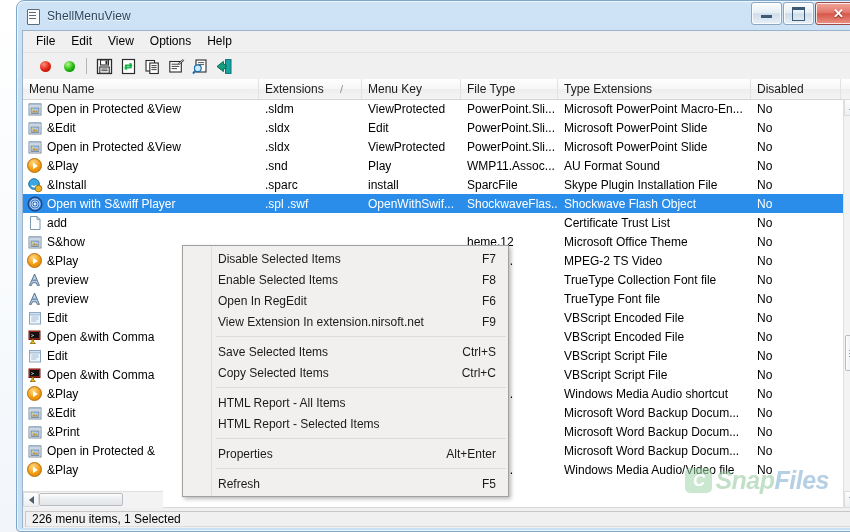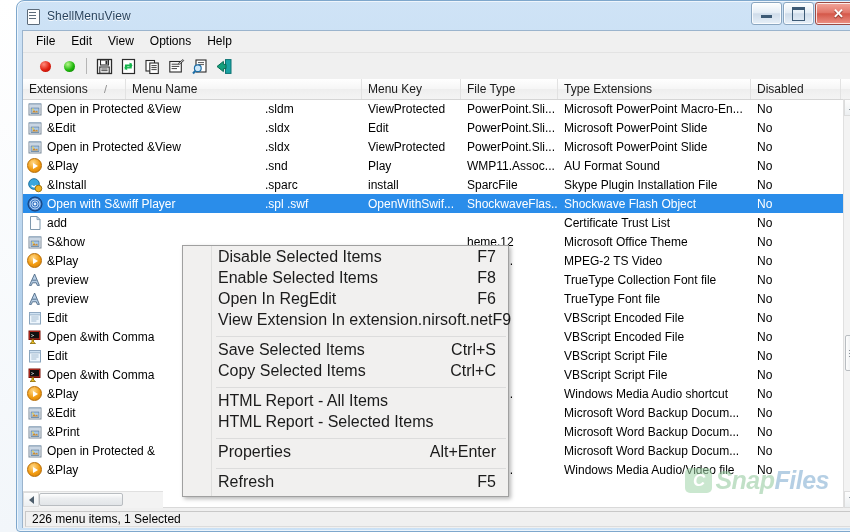--- a/index.html
+++ b/index.html
@@ -327,25 +327,25 @@
   .ctxmenu .gutter {
     position: absolute;
     left: 0; top: 0; bottom: 0;
     width: 28px;
     background: #f1f0ef;
     border-right: 1px solid #dededd;
   }
   .ctx-item {
     position: relative;
     display: flex;
-    align-items: flex-start;
+    align-items: center;
     height: 21px;
     padding-left: 35px;
     padding-right: 12px;
-    font-size: 16px;
+    font-size: 12px;
     color: #1b1b1b;
     z-index: 2;
     cursor: default;
   }
   .ctx-label { flex: 1; white-space: nowrap; }
   .ctx-accel { color: #1b1b1b; white-space: nowrap; }
   .ctx-sep {
     position: relative;
     height: 1px;
     margin: 4px 2px 4px 33px;
@@ -472,25 +472,25 @@
           <svg class="tbico" viewBox="0 0 17 17">
             <rect x="9.5" y="1.6" width="5.5" height="13.8" fill="#1aa3a3" stroke="#0d7272" stroke-width="1"></rect>
             <path d="M1 8.5 L7.4 3.4 L7.4 6.4 L10 6.4 L10 10.6 L7.4 10.6 L7.4 13.6 Z" fill="#13a07e" stroke="#0a6b52" stroke-width="1"></path>
           </svg>
         </div>
       </div>
 
       <div class="lv">
 
         <div class="lv-header">
+          <div class="lv-col" style="width:236px">Menu Name</div>
           <div class="lv-col" style="width:103px">
             <span>Extensions</span>
             <span class="sortmark">/</span>
           </div>
-          <div class="lv-col" style="width:236px">Menu Name</div>
           <div class="lv-col" style="width:99px">Menu Key</div>
           <div class="lv-col" style="width:97px">File Type</div>
           <div class="lv-col" style="width:193px">Type Extensions</div>
           <div class="lv-col" style="width:90px">Disabled</div>
         </div>
 
         <div class="lv-body" id="rows-container">
             <div class="row">
               <div class="cell name" style="width:236px">
                 <span class="ico"><svg width="16" height="16" viewBox="0 0 16 16">

